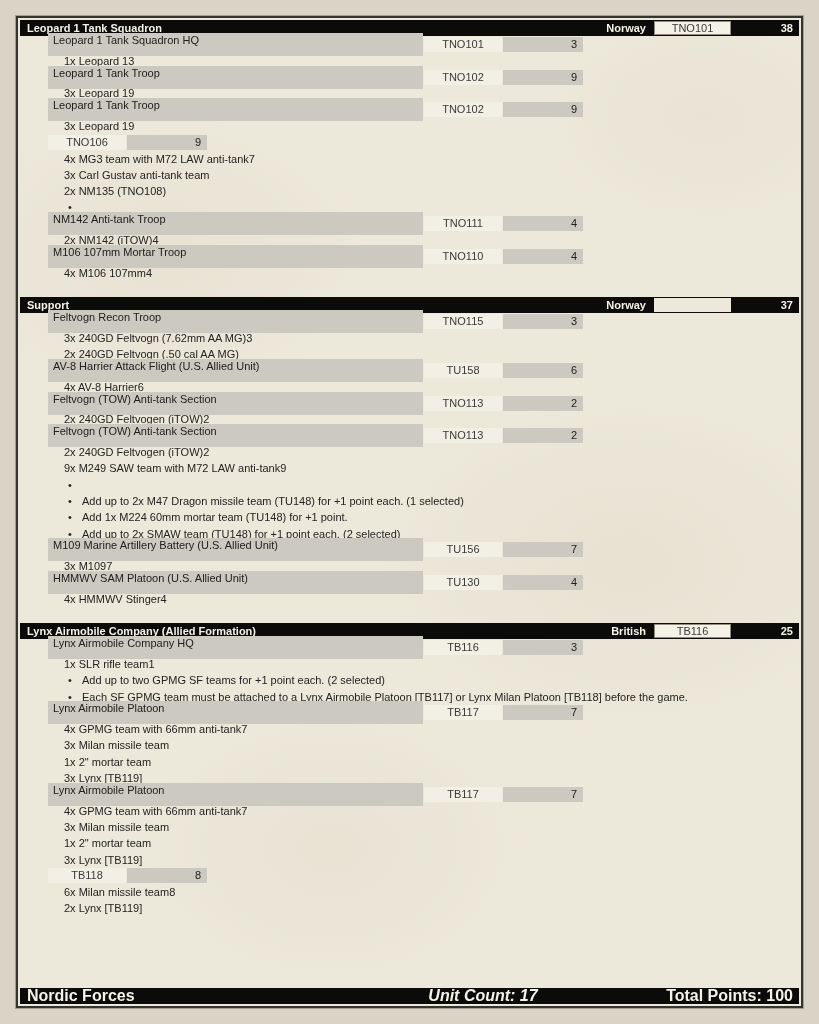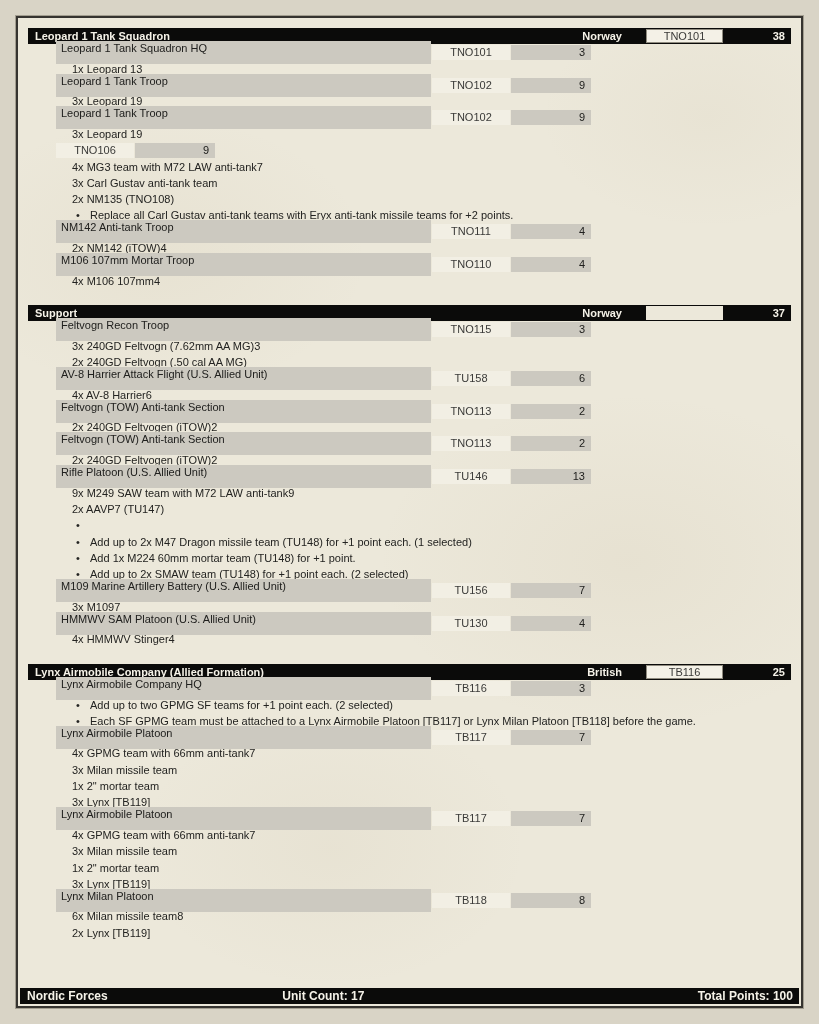--- a/index.html
+++ b/index.html
@@ -14,34 +14,34 @@
     position: absolute; left: 16px; top: 16px;
     width: 787px; height: 992px;
     border: 2px solid #363430;
     outline: 1px solid #a39e90;
     background:
       radial-gradient(ellipse 300px 200px at 18% 24%, rgba(168,148,108,0.07), transparent 70%),
       radial-gradient(ellipse 360px 240px at 78% 55%, rgba(168,148,108,0.08), transparent 70%),
       radial-gradient(ellipse 280px 200px at 40% 84%, rgba(160,140,100,0.06), transparent 70%),
       radial-gradient(ellipse 240px 160px at 88% 10%, rgba(160,140,100,0.05), transparent 70%),
       #ece8da;
-    padding: 10px;
+    padding: 2px;
   }
   .sections { width: 100%; }
   .formation { margin-top: 17px; }
   .formation:first-child { margin-top: 0; }
 
   .sec-header {
     height: 16px; margin-bottom: 1px;
     background: #0b0b0a; color: #f5f2e8;
     display: flex; align-items: center;
     font-size: 11px; font-weight: bold;
   }
   .sec-title { padding-left: 7px; flex: 1; }
-  .sec-nat { margin-right: 24px; }
+  .sec-nat { margin-right: 8px; }
   .sec-idbox {
     width: 77px; height: 14px; line-height: 13px;
     background: #f4f1e7; border: 1px solid #8f8b7f;
     color: #3a3a38; font-weight: normal;
     text-align: center; font-size: 11px;
   }
   .sec-idbox.empty { background: #ece8da; border-color: #ece8da; }
   .sec-pts { width: 68px; text-align: right; padding-right: 6px; }
 
   .row { height: 15px; margin-bottom: 1.3px; display: flex; align-items: center; font-size: 11px; }
@@ -69,24 +69,24 @@
 
   .bullet-row { margin-left: 48px; }
   .b-dot { width: 14px; color: #232321; font-size: 11px; }
   .b-text { white-space: nowrap; color: #232321; }
   .bullet-row.italic .b-text { }
 
   .footer {
     position: absolute; left: 2px; right: 2px; bottom: 2px;
     height: 16px; background: #0b0b0a; color: #f5f2e8;
     display: flex; align-items: center;
-    font-size: 12px; font-weight: bold;
+    font-size: 16px; font-weight: bold;
   }
   .f-left { padding-left: 7px; flex: 1; }
-  .f-center { flex: 1; text-align: left; }
+  .f-center { flex: 1; text-align: right; font-style: italic; }
   .f-right { flex: 1; text-align: right; padding-right: 6px; }
 </style>
 </head>
 <body>
 
 <div class="doc">
   <div class="sections" id="sections">
       <section class="formation">
         <div class="sec-header">
           <span class="sec-title">Leopard 1 Tank Squadron</span>
@@ -132,21 +132,20 @@
         <div class="row item-row">
           <span class="i-text">3x Carl Gustav anti-tank team</span>
           <span class="i-qty"></span>
         </div>
         <div class="row item-row">
           <span class="i-text">2x NM135 (TNO108)</span>
           <span class="i-qty"></span>
         </div>
         <div class="row bullet-row">
           <span class="b-dot">•</span>
-          <span class="b-text">Replace all Carl Gustav anti-tank teams with Eryx anti-tank missile teams for +2 points.</span>
         </div>
         <div class="row unit-row">
           <span class="u-name">NM142 Anti-tank Troop</span>
           <span class="u-id">TNO111</span>
           <span class="u-pts">4</span>
         </div>
         <div class="row item-row">
           <span class="i-text">2x NM142 (iTOW)</span>
           <span class="i-qty">4</span>
         </div>
@@ -200,32 +199,23 @@
         </div>
         <div class="row unit-row">
           <span class="u-name">Feltvogn (TOW) Anti-tank Section</span>
           <span class="u-id">TNO113</span>
           <span class="u-pts">2</span>
         </div>
         <div class="row item-row">
           <span class="i-text">2x 240GD Feltvogen (iTOW)</span>
           <span class="i-qty">2</span>
         </div>
-        <div class="row unit-row">
-          <span class="u-name">Rifle Platoon (U.S. Allied Unit)</span>
-          <span class="u-id">TU146</span>
-          <span class="u-pts">13</span>
-        </div>
         <div class="row item-row">
           <span class="i-text">9x M249 SAW team with M72 LAW anti-tank</span>
           <span class="i-qty">9</span>
-        </div>
-        <div class="row item-row">
-          <span class="i-text">2x AAVP7 (TU147)</span>
-          <span class="i-qty"></span>
         </div>
         <div class="row bullet-row">
           <span class="b-dot">•</span>
         </div>
         <div class="row bullet-row">
           <span class="b-dot">•</span>
           <span class="b-text">Add up to 2x M47 Dragon missile team (TU148) for +1 point each.  (1 selected)</span>
         </div>
         <div class="row bullet-row">
           <span class="b-dot">•</span>
@@ -259,20 +249,24 @@
           <span class="sec-title">Lynx Airmobile Company (Allied Formation)</span>
           <span class="sec-nat">British</span>
           <span class="sec-idbox">TB116</span>
           <span class="sec-pts">25</span>
         </div>
         <div class="row unit-row">
           <span class="u-name">Lynx Airmobile Company HQ</span>
           <span class="u-id">TB116</span>
           <span class="u-pts">3</span>
         </div>
+        <div class="row item-row">
+          <span class="i-text">1x SLR rifle team</span>
+          <span class="i-qty">1</span>
+        </div>
         <div class="row bullet-row">
           <span class="b-dot">•</span>
           <span class="b-text">Add up to two GPMG SF teams for +1 point each.  (2 selected)</span>
         </div>
         <div class="row bullet-row italic">
           <span class="b-dot">•</span>
           <span class="b-text">Each SF GPMG team must be attached to a Lynx Airmobile Platoon [TB117] or Lynx Milan Platoon [TB118] before the game.</span>
         </div>
         <div class="row unit-row">
           <span class="u-name">Lynx Airmobile Platoon</span>
@@ -310,21 +304,20 @@
         </div>
         <div class="row item-row">
           <span class="i-text">1x 2" mortar team</span>
           <span class="i-qty"></span>
         </div>
         <div class="row item-row">
           <span class="i-text">3x Lynx [TB119]</span>
           <span class="i-qty"></span>
         </div>
         <div class="row unit-row">
-          <span class="u-name">Lynx Milan Platoon</span>
           <span class="u-id">TB118</span>
           <span class="u-pts">8</span>
         </div>
         <div class="row item-row">
           <span class="i-text">6x Milan missile team</span>
           <span class="i-qty">8</span>
         </div>
         <div class="row item-row">
           <span class="i-text">2x Lynx [TB119]</span>
           <span class="i-qty"></span>

